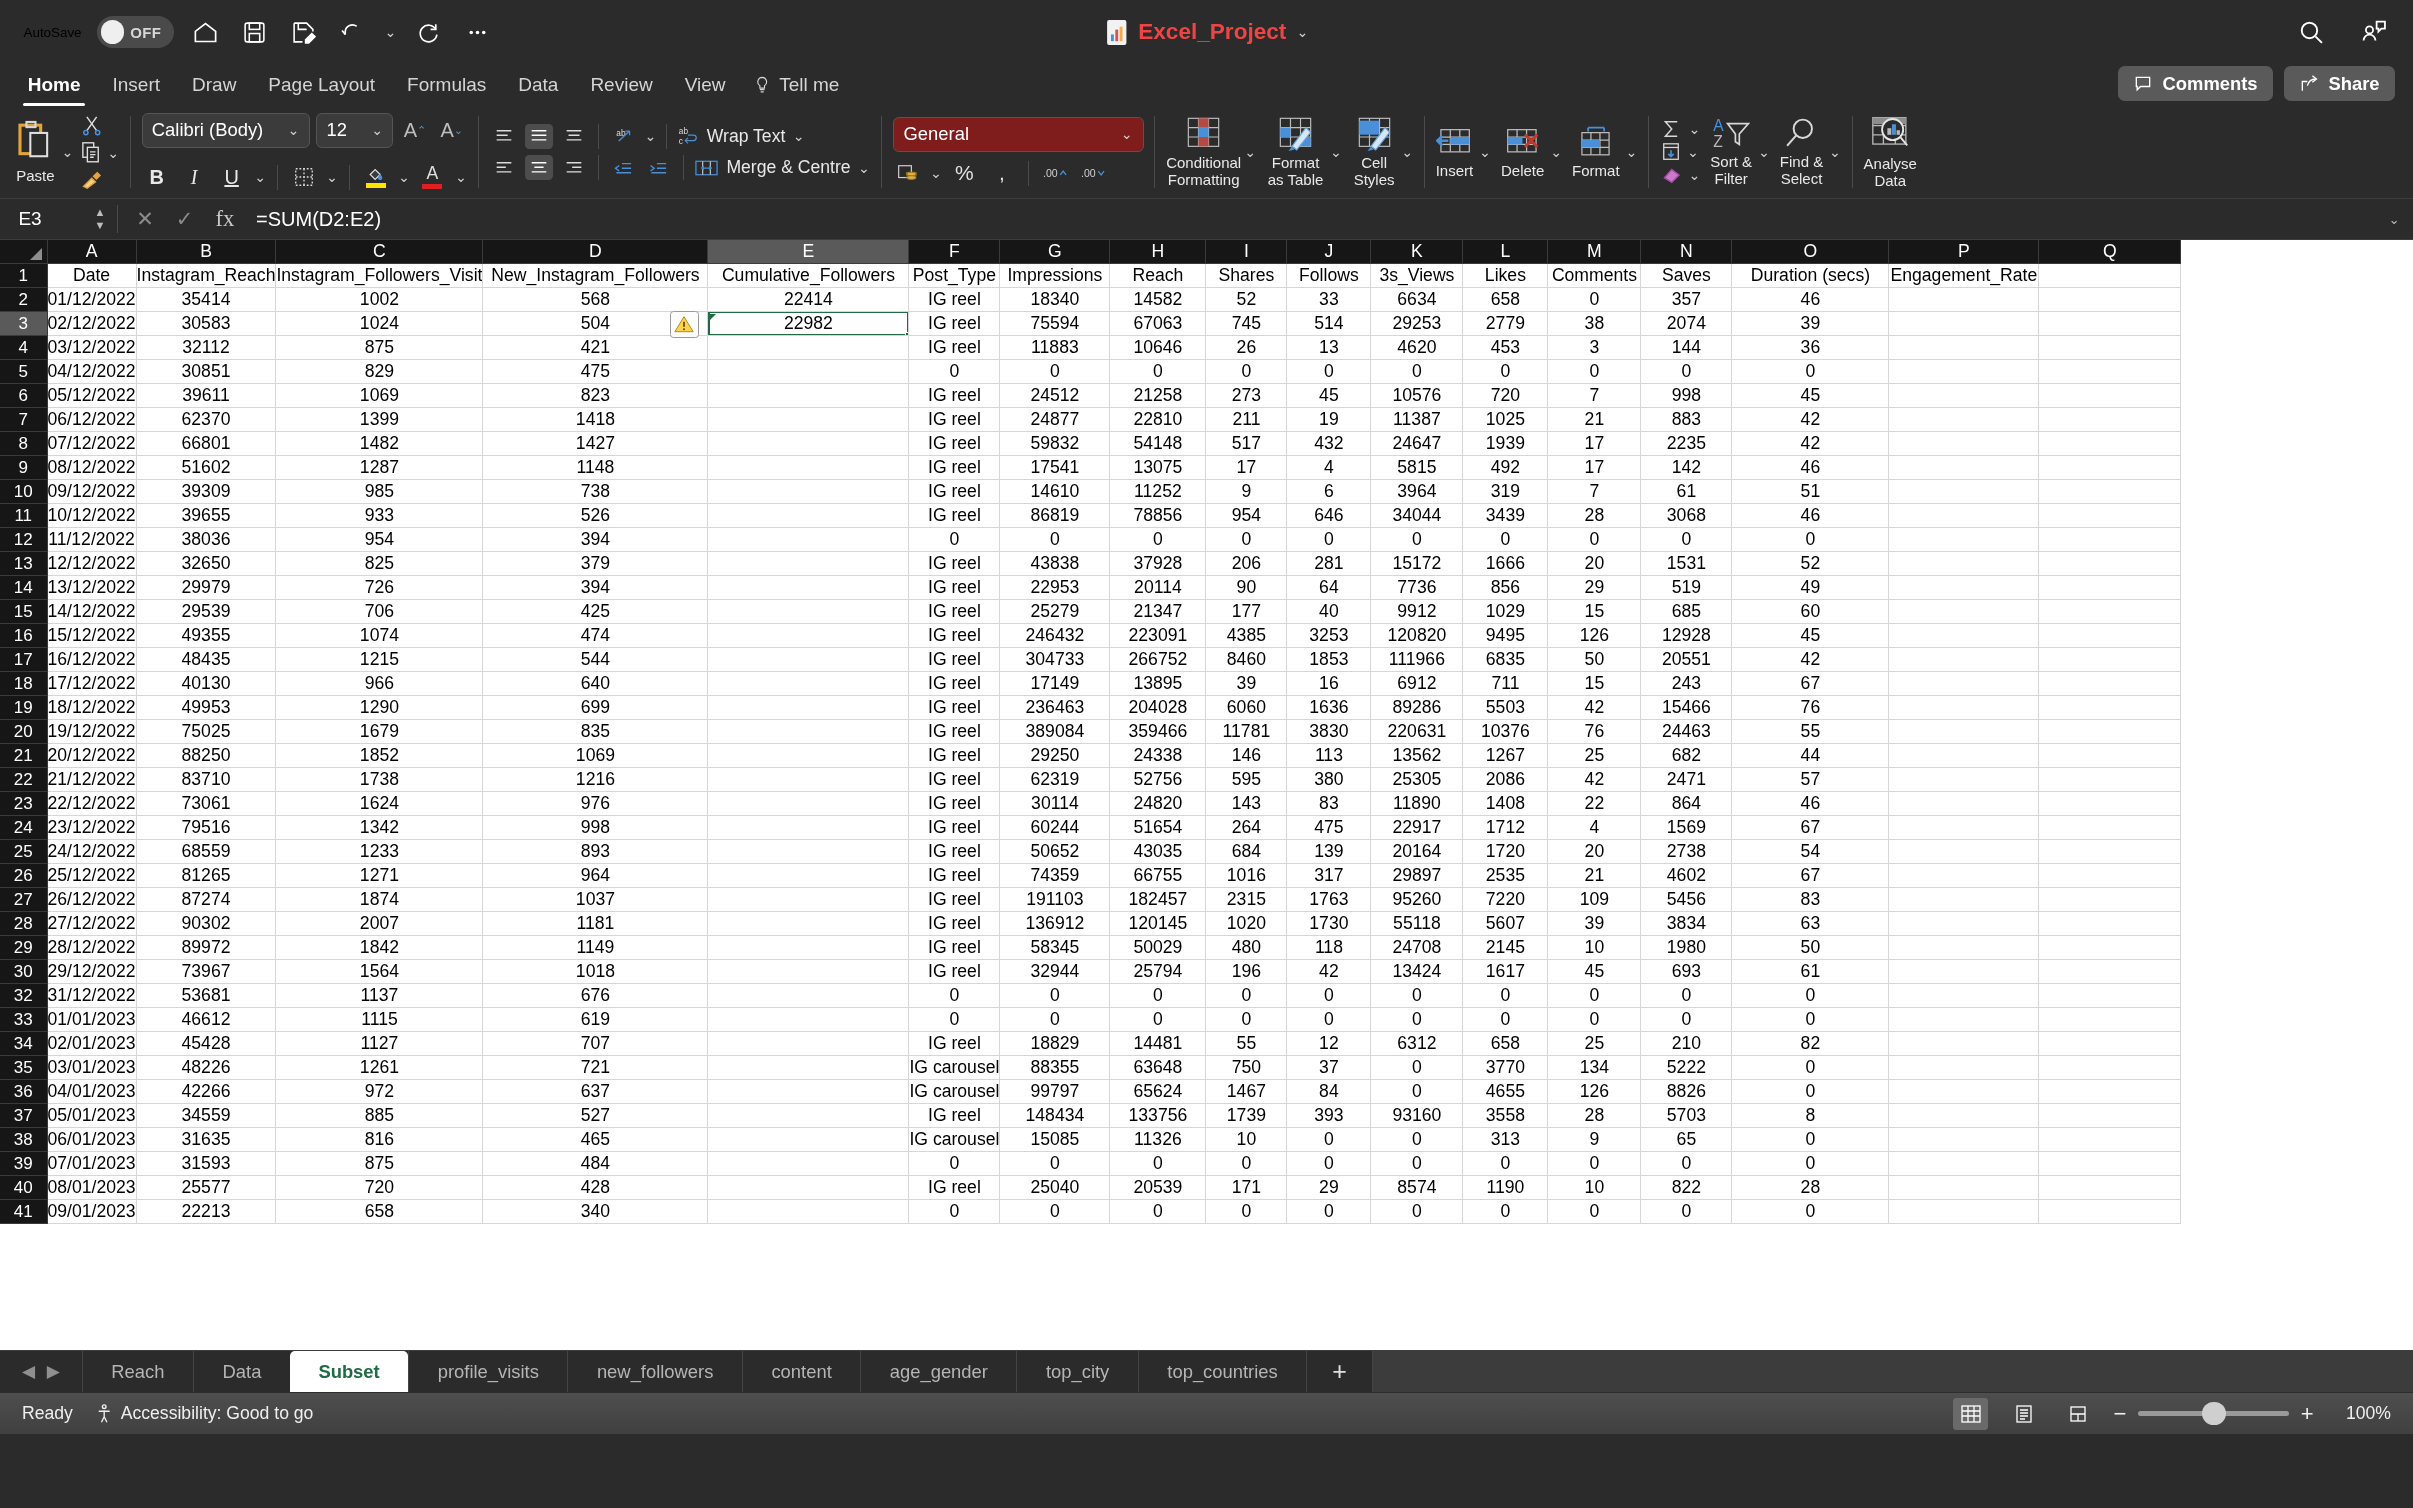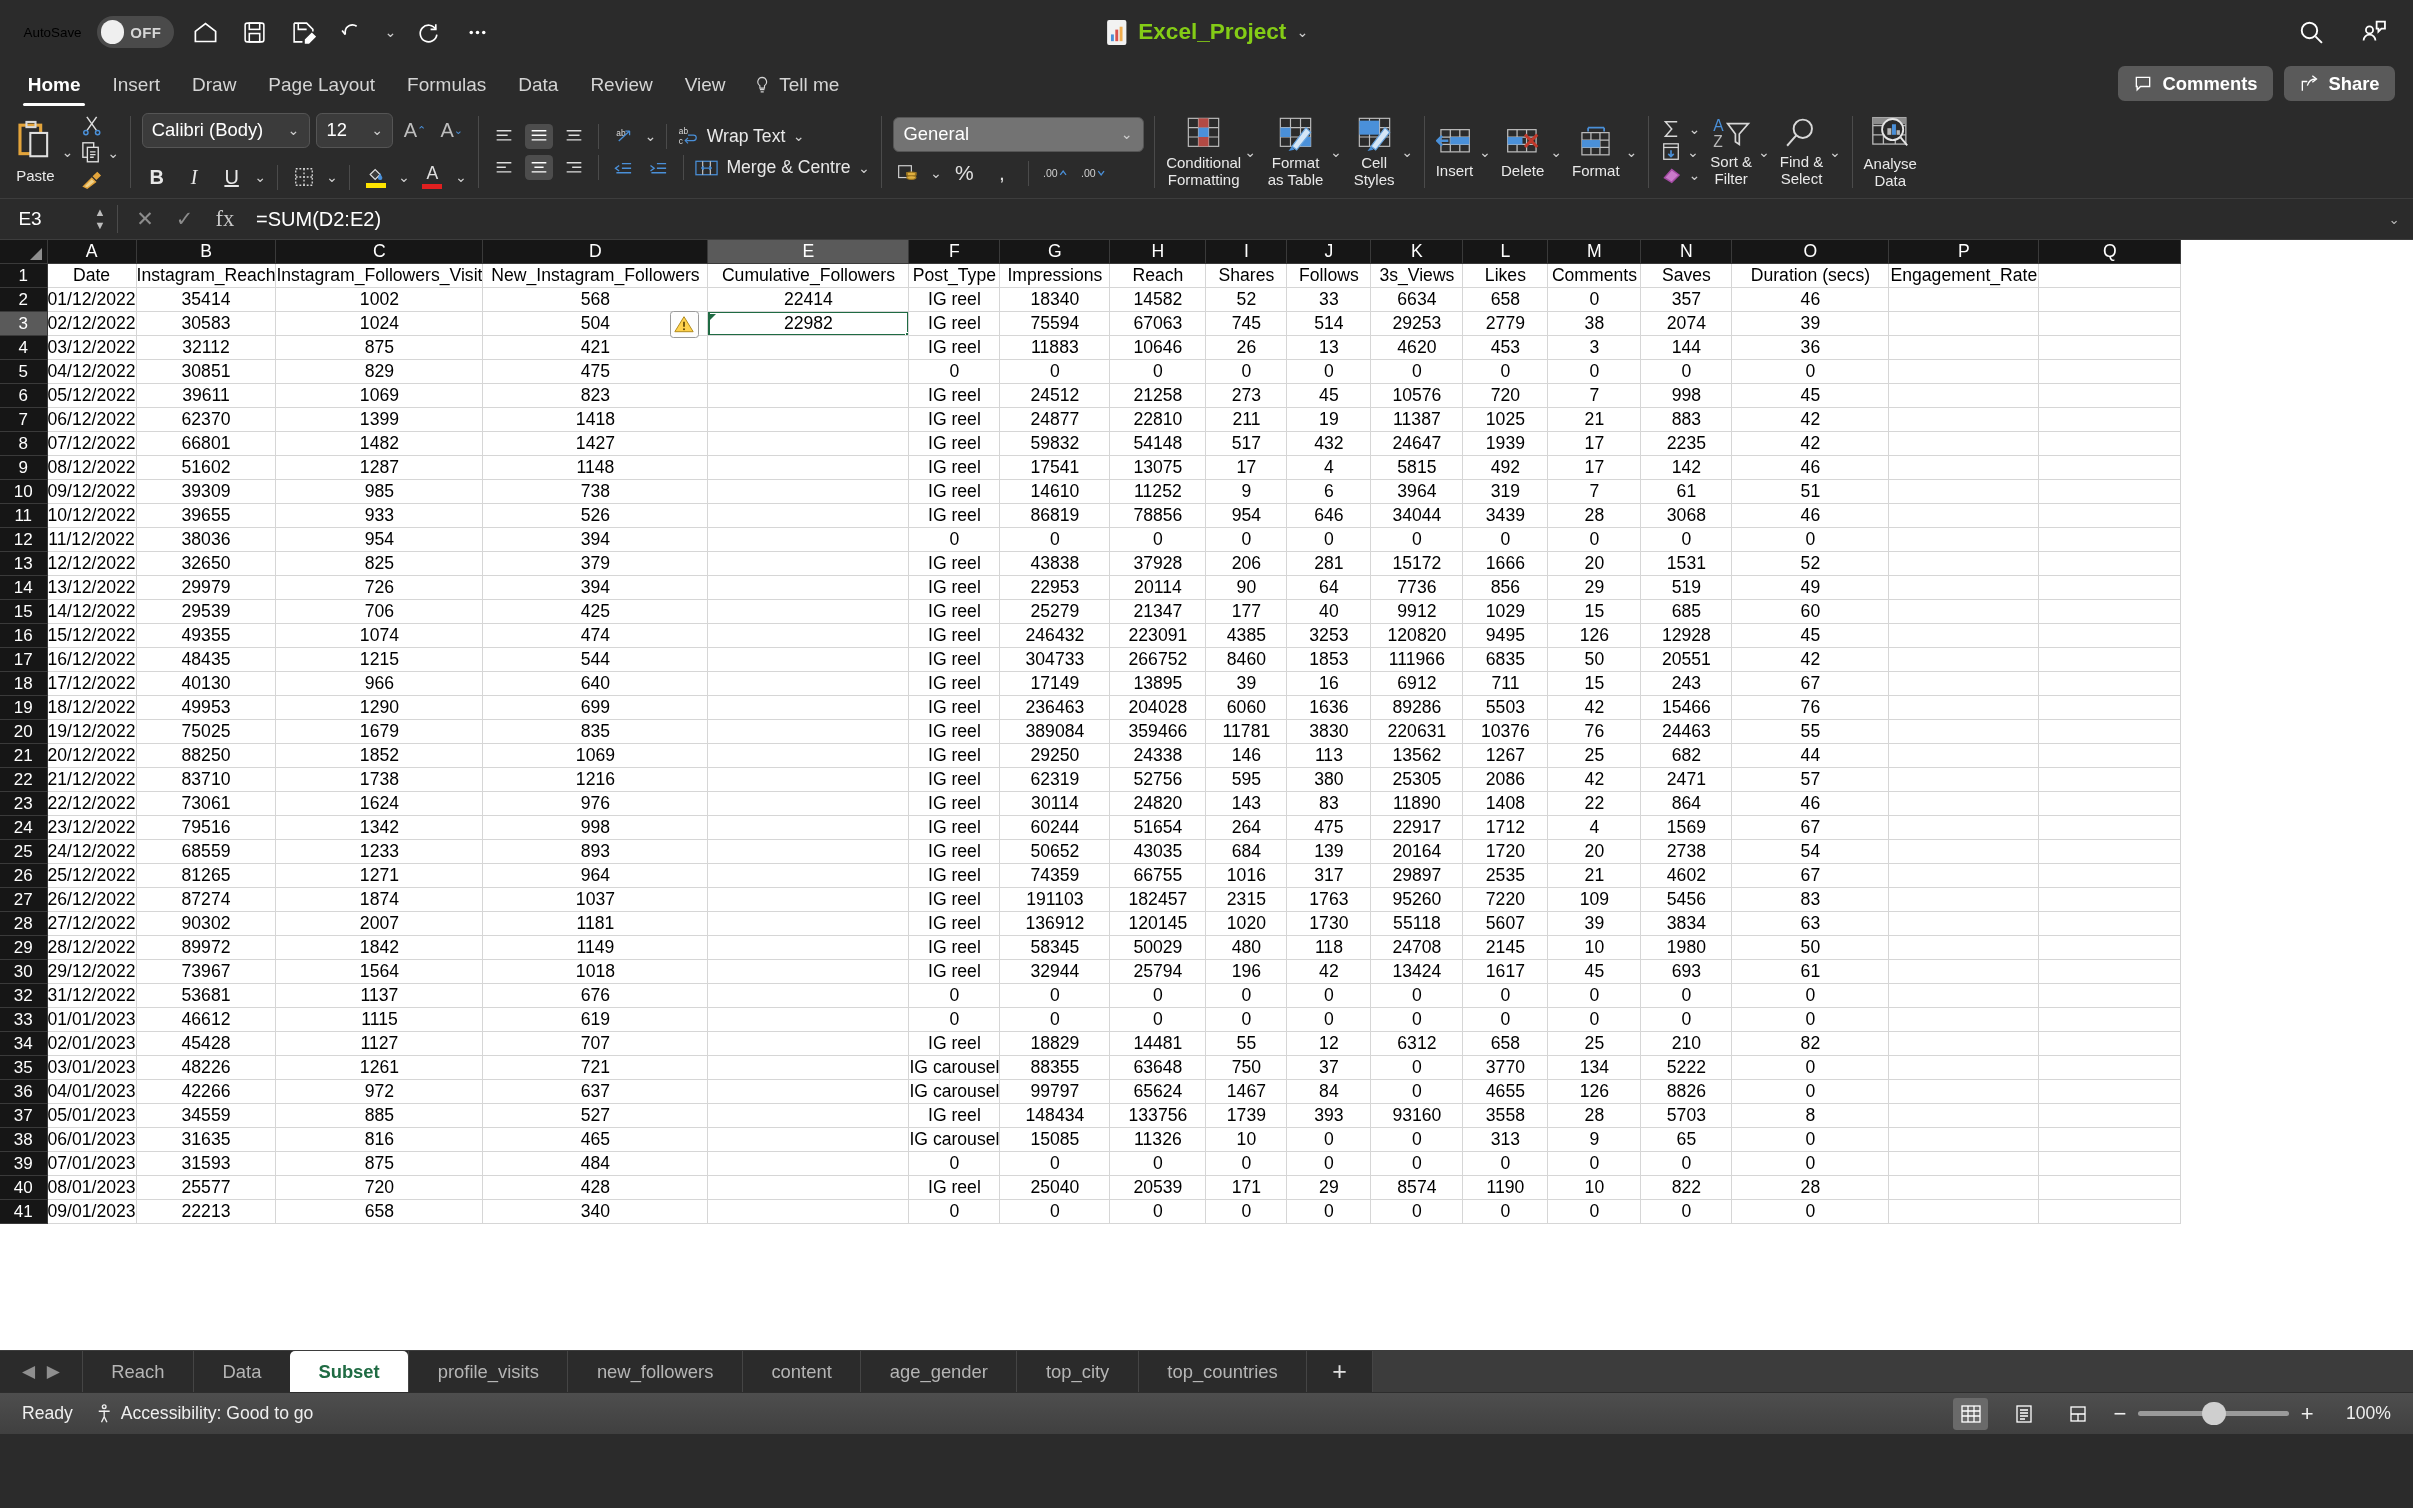--- a/index.html
+++ b/index.html
@@ -24,21 +24,21 @@
   .autosave-off { color: #d6d6d6; font-size: 15px; font-weight: bold; letter-spacing: 0.4px;}
   .qat-ico { width: 34px; height: 34px; display:flex; align-items:center; justify-content:center; }
   .qat-ico svg { display:block; }
   .chev { color: #cfcfcf; font-size: 14.2px; line-height: 1; }
   .doc-title {
     position:absolute; left: 0; right: 0; top:0; height:64px;
     display:flex; align-items:center; justify-content:center; gap: 8.4px;
     pointer-events:none;
   }
   .doc-title-inner { display:flex; align-items:center; gap:10px; pointer-events:auto;}
-  .doc-title-text { color:#84cc16; font-size: 22.6px; font-weight: bold; }
+  .doc-title-text { color:#ef4444; font-size: 22.6px; font-weight: bold; }
   .title-right { position:absolute; right: 22px; top:0; height:64px; display:flex; align-items:center; gap: 28.5px; }
 
   
   .tabs-row {
     height: 42px; background:#2b2b2b; display:flex; align-items:flex-end;
     padding-left: 11.7px; position: relative;
   }
   .tab {
     padding: 0 16px 5.9px 16px; color:#d4d4d4; font-size:19px; position:relative;
     height: 37px; display:flex; align-items:center;
@@ -70,21 +70,21 @@
     display:flex; align-items:center; justify-content:space-between;
     padding: 0 9.2px; color:#fff; font-size:18.4px;
   }
   .fmt-row { display:flex; align-items:center; gap:7.5px; }
   .fmt-btn { width:30px; height:28.5px; display:flex; align-items:center; justify-content:center;
     color:#e8e8e8; font-size:20px; border-radius:4.2px; }
   .align-btn { width:28.5px; height:25px; display:flex; align-items:center; justify-content:center; border-radius:4.2px;}
   .align-btn.sel { background:#4d4d4d; }
   .wrapbtn { display:flex; align-items:center; gap:7.5px; color:#e9e9e9; font-size:17.6px; }
   .numfmt-box {
-    background:#737373; border:0.8px solid #555; border-radius:5.9px; height:35px; width:251px;
+    background:#7f1d1d; border:0.8px solid #555; border-radius:5.9px; height:35px; width:251px;
     display:flex; align-items:center; justify-content:space-between; padding:0 10px;
     color:#fff; font-size:18.4px;
   }
 
   
   .formulabar {
     height: 42px; background:#2b2b2b; display:flex; align-items:center;
     border-top:0.8px solid #3d3d3d; border-bottom:0.8px solid #3d3d3d;
   }
   .namebox {

